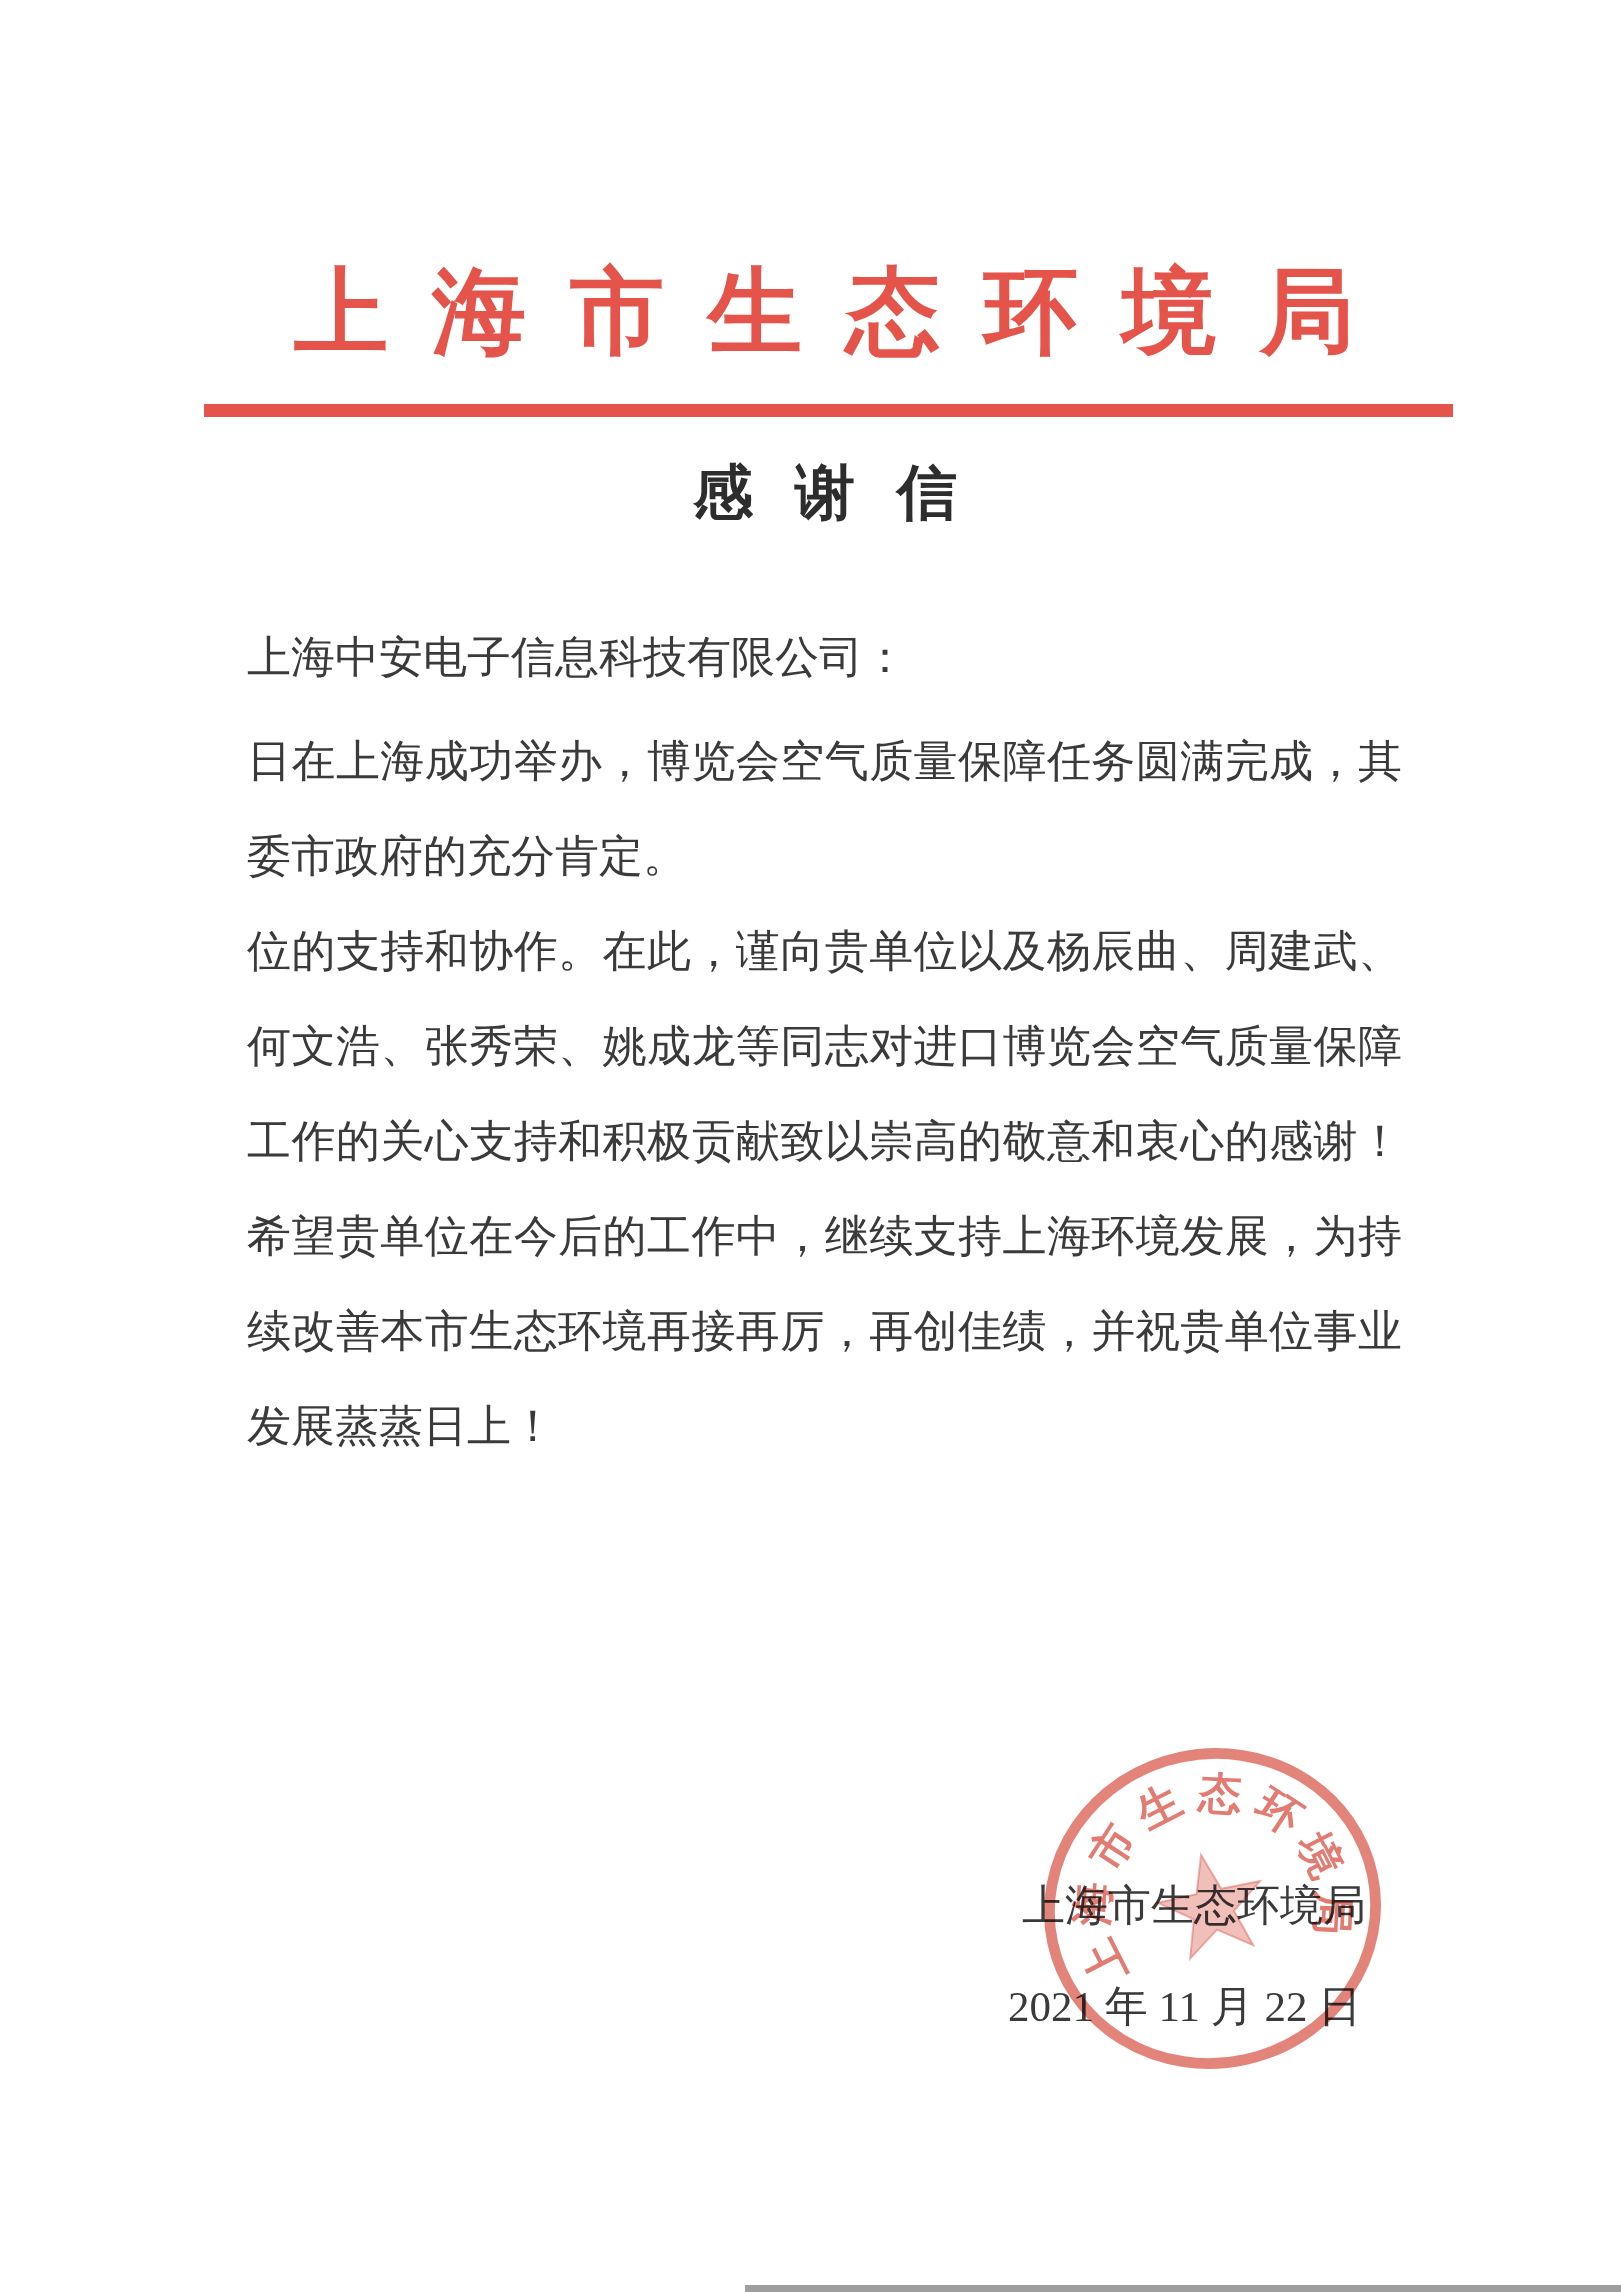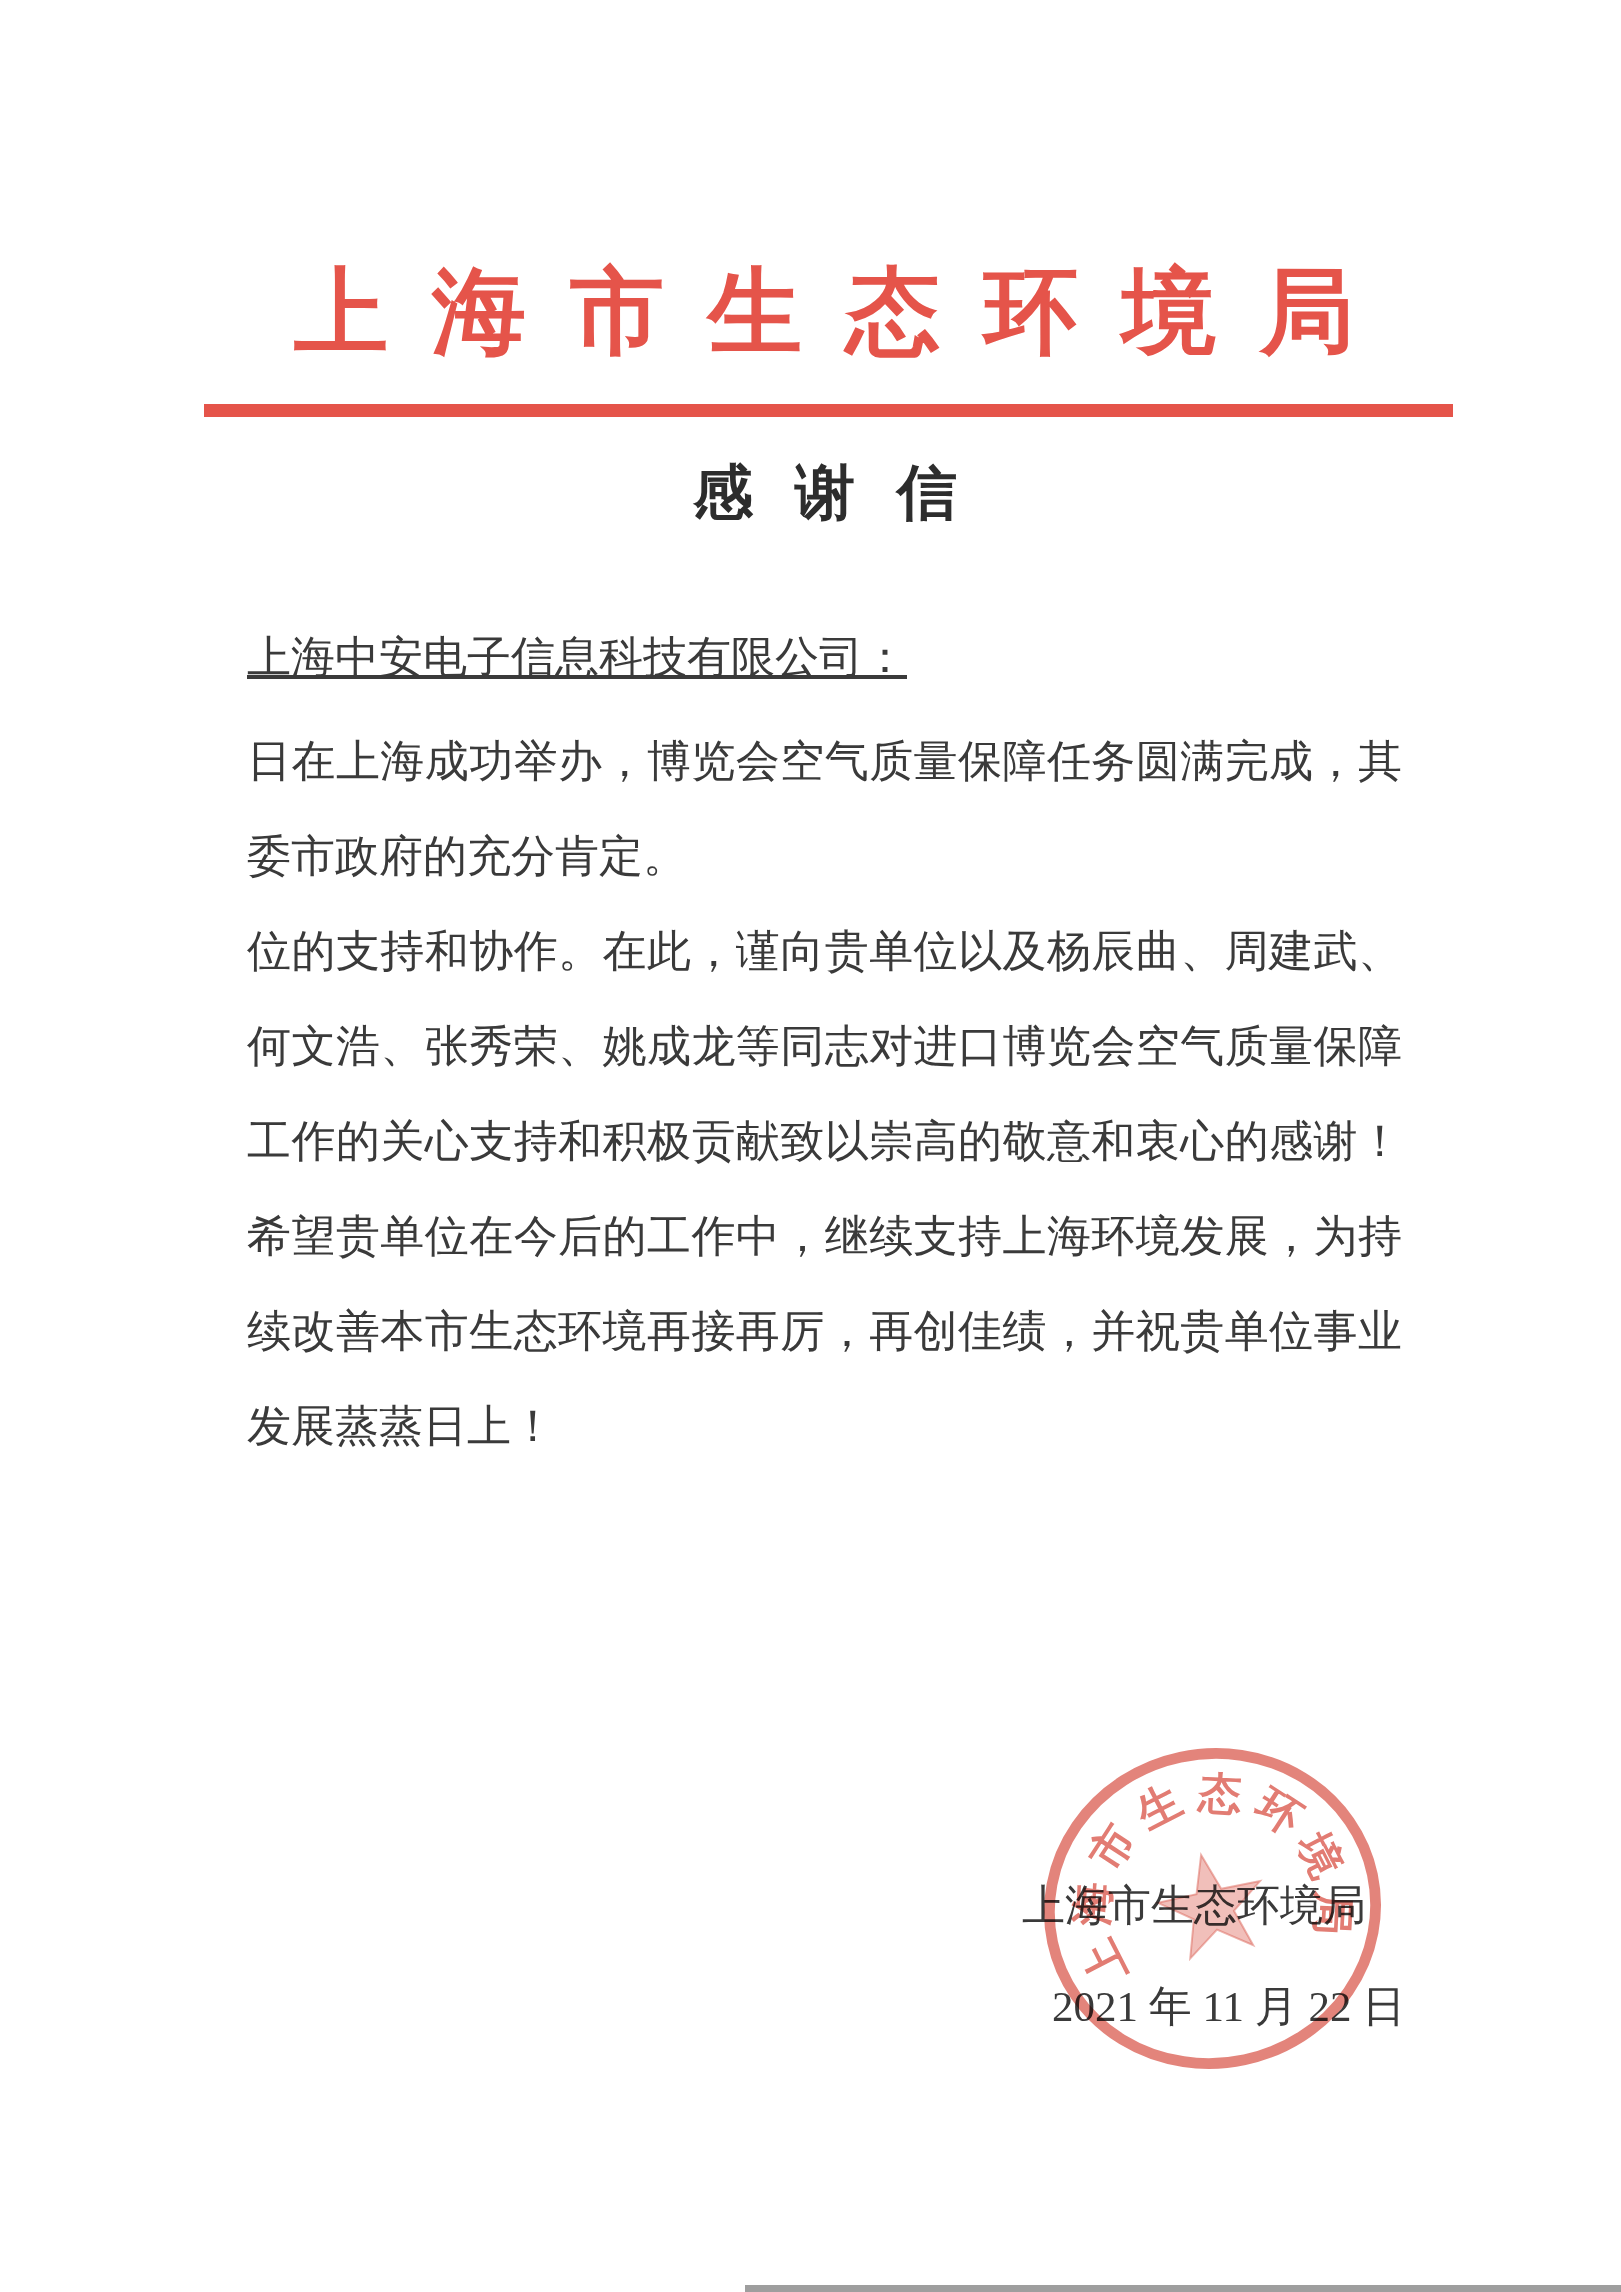--- a/index.html
+++ b/index.html
@@ -18,31 +18,31 @@
   }
   .letter-title{
     position:absolute;left:693px;top:453px;
     font-size:60px;font-weight:600;letter-spacing:42px;
     color:var(--title-color,#2d2d2d);white-space:nowrap;
   }
   .letter-body{
     position:absolute;left:247px;top:610px;width:1155px;
     font-size:44px;color:var(--ink,#3a3a3a);
   }
-  .salutation{height:95px;line-height:95px;margin-bottom:8.8px;white-space:nowrap;text-decoration:underline;}
+  .salutation{height:95px;line-height:95px;margin-bottom:8.8px;white-space:nowrap;}
   .line{height:95px;line-height:95px;text-align:justify;text-align-last:justify;}
   .line.end{text-align:right;text-align-last:left;}
   .line.indent{text-indent:88px;}
   .signature{
     position:absolute;left:1022px;top:1877px;font-size:43px;
     color:var(--ink,#3a3a3a);white-space:nowrap;z-index:2;
   }
   .sign-date{
     position:absolute;left:1008px;top:1978px;font-size:43px;
-    color:var(--ink,#3a3a3a);white-space:nowrap;z-index:2;margin-left:44px;
+    color:var(--ink,#3a3a3a);white-space:nowrap;z-index:2;
   }
   .seal{
     position:absolute;left:1040px;top:1746px;z-index:3;
     mix-blend-mode:multiply;opacity:.85;
   }
   .seal ellipse{fill:none;stroke:var(--seal,#d6493c);stroke-width:11;stroke-opacity:.8;}
   .seal polygon{fill:var(--seal,#d6493c);fill-opacity:.42;stroke:var(--seal,#d6493c);stroke-opacity:.5;stroke-width:2;}
   .seal-char{
     font-size:44px;font-weight:700;fill:var(--seal,#d6493c);fill-opacity:.85;
     font-family:"Liberation Serif","DejaVu Serif",serif;

